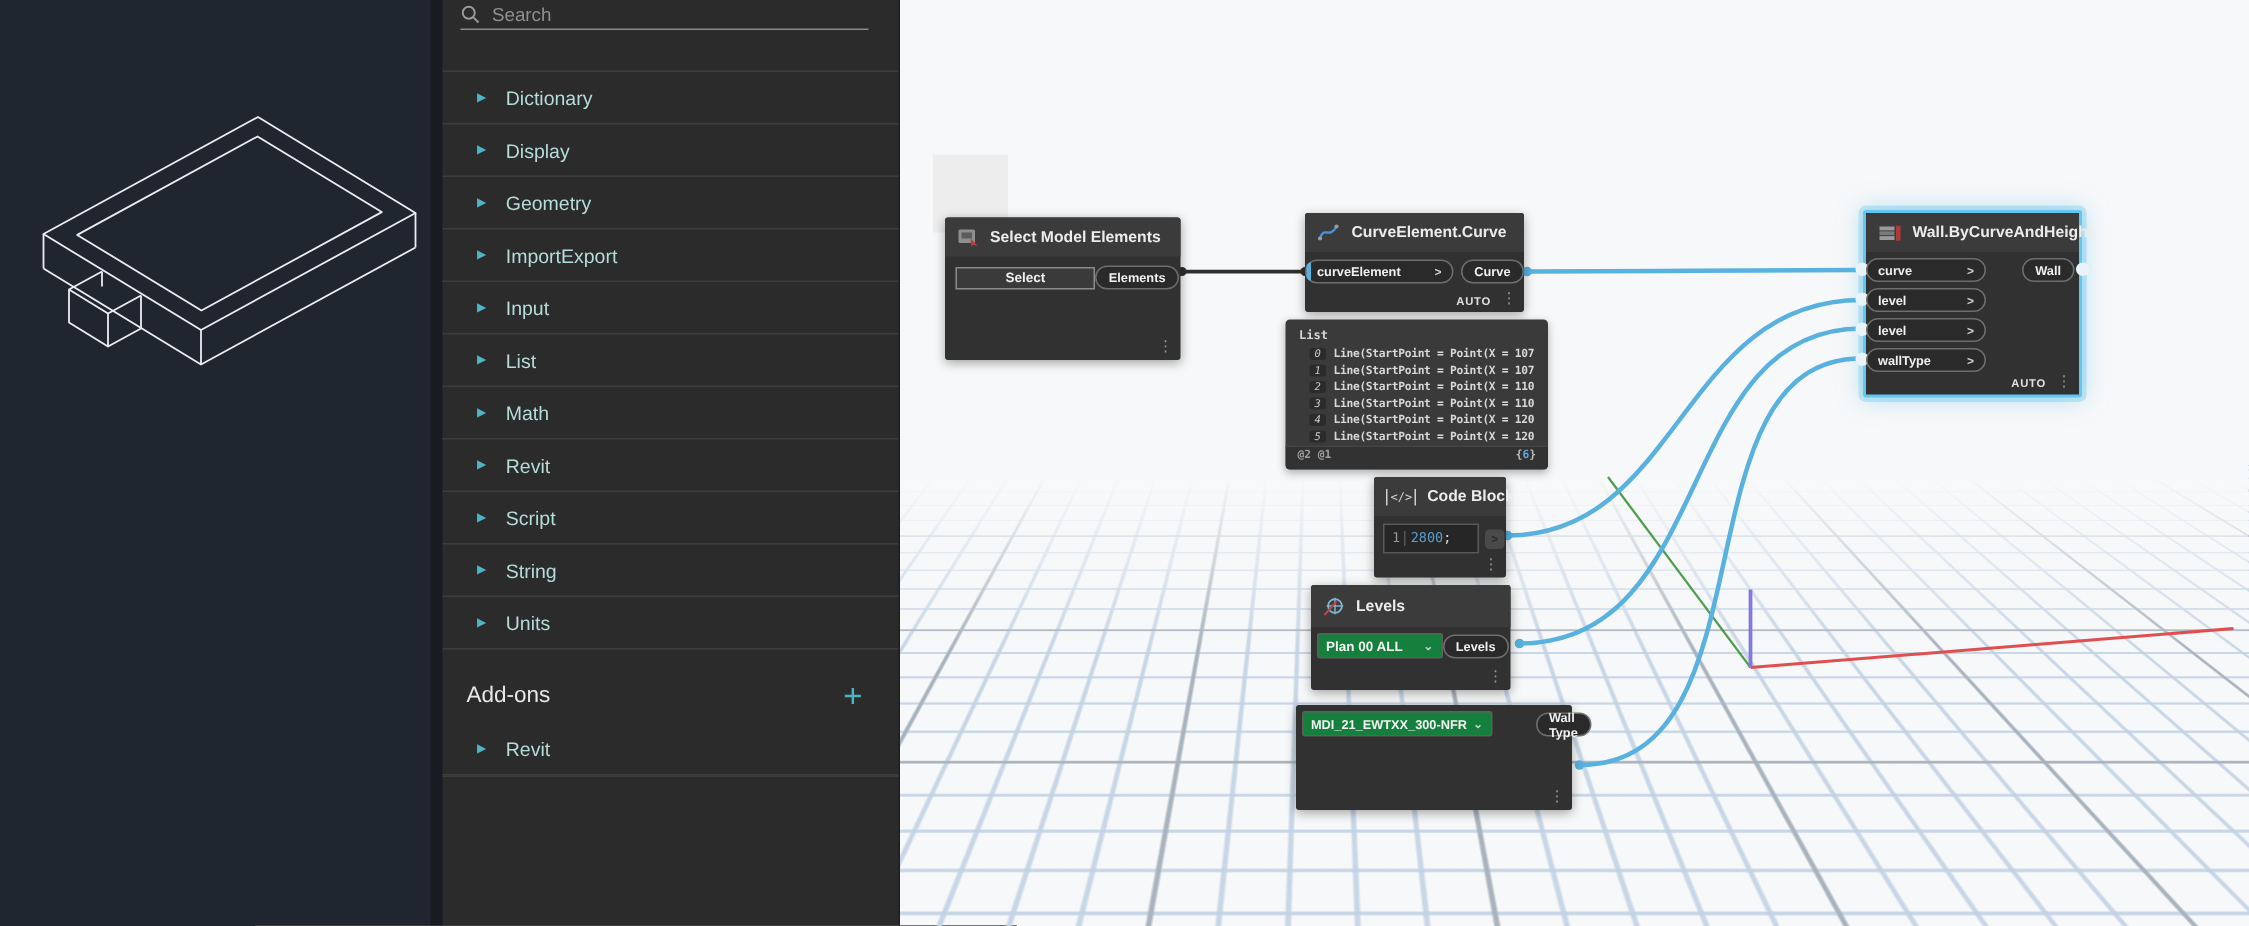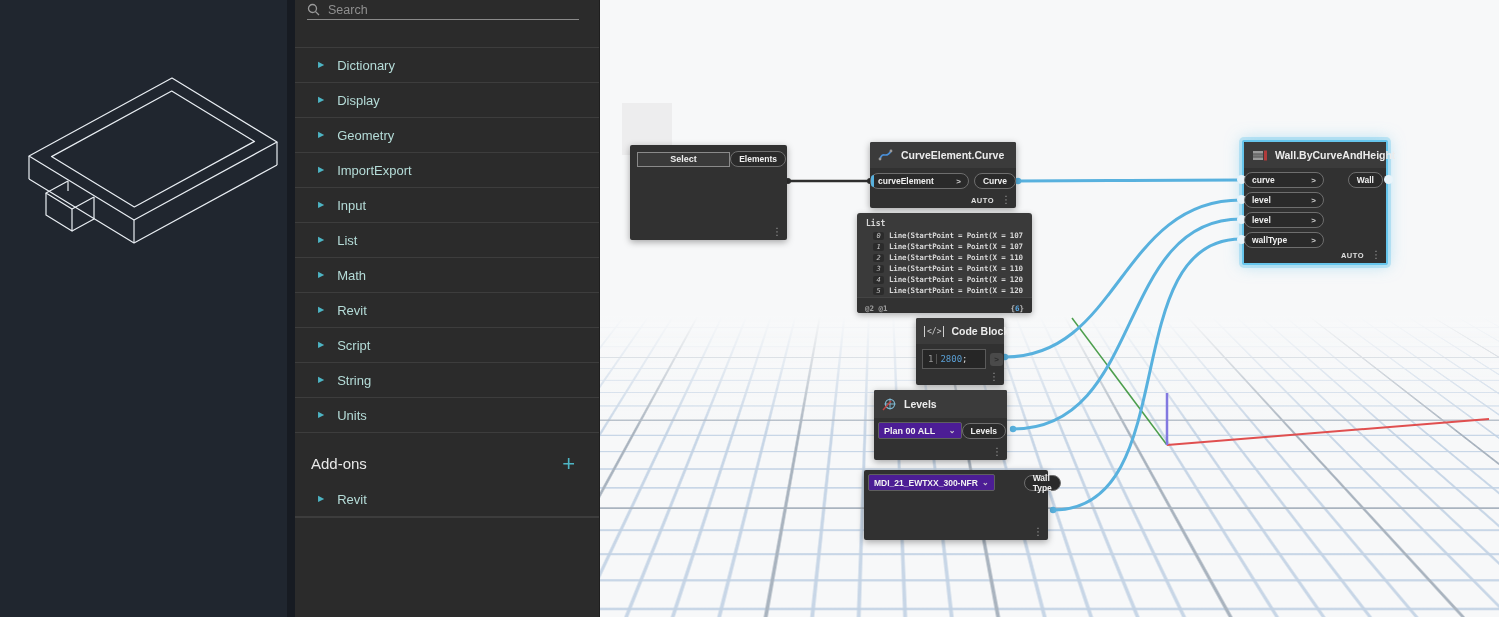--- a/index.html
+++ b/index.html
@@ -85,21 +85,21 @@
     background:#3a3a3a; border-radius:3px; box-shadow:0 2px 6px rgba(0,0,0,.3);
     font-family:"DejaVu Sans Mono", monospace; color:#d8d8d8; overflow:hidden; }
   .bubble-hdr { font-size:8px; font-weight:bold; padding:6px 0 2px 9px; }
   .brow { display:flex; align-items:center; gap:5px; padding-left:16px; height:11px;
     white-space:nowrap; overflow:hidden; }
   .brow .idx { flex:0 0 auto; width:11px; height:8px; background:#2b2b2b; border-radius:2px;
     color:#c8c8c8; font-size:7px; font-style:italic; text-align:center; line-height:8px; }
   .brow .btxt { font-size:7.5px; font-weight:bold; letter-spacing:-.2px; }
   .brow-partial { width:7px; height:5px; background:#2b2b2b; border-radius:1px; margin:1px 0 0 9px; }
   .bubble-foot { position:absolute; left:0; right:0; bottom:0; height:16px; background:#323232;
-    border-top:1px solid #444; display:flex; align-items:flex-end; justify-content:space-between;
+    border-top:1px solid #444; display:flex; align-items:flex-start; justify-content:space-between;
     padding:0 8px; font-size:7.5px; font-weight:bold; }
   .bubble-foot .lvls { color:#9f9f9f; }
   .bubble-foot .cnt { color:#bbb; }
   .bubble-foot .cnt b { color:#5aa7e0; }
 
   
   .node.code-block { left:316px; top:318px; width:88px; height:67px; }
   .cb-body { display:flex; align-items:center; margin-top:5px; }
   .cb-editor { margin-left:6px; width:64px; height:20px; background:#262626;
     border:1px solid #5a5a5a; display:flex; align-items:center;
@@ -108,21 +108,21 @@
   .cb-code { padding-left:3px; }
   .cb-code .num { color:#5a9fd4; }
   .cb-code .semi { color:#d8d8d8; }
   .cb-out { margin-left:4px; width:13px; height:13px; background:#4a4a4a; border-radius:3px;
     color:#2b2b2b; font-size:8px; font-weight:bold; text-align:center; line-height:13px; cursor:pointer; }
 
   
   .node.levels { left:274px; top:390px; width:133px; height:70px; }
   .node.levels .node-header { height:28px; }
   .lv-row { display:flex; align-items:center; justify-content:space-between; margin:4px 1px 0 4px; }
-  .dropdown { background:#4c1d95; border:1px solid #5f5f5f; border-radius:2px; height:17px;
+  .dropdown { background:#15803d; border:1px solid #5f5f5f; border-radius:2px; height:17px;
     display:flex; align-items:center; justify-content:space-between; padding:0 5px;
     font-size:9px; font-weight:bold; color:#f2f2f2; cursor:pointer; white-space:nowrap; }
   .dropdown .dchev { color:#cccccc; font-size:8px; margin-left:4px; }
   .lv-row .dropdown { width:89px; }
 
   
   .node.wall-types { left:264px; top:470px; width:184px; height:70px; }
   .node.wall-types .node-header { height:28px; }
   .wt-row { display:flex; align-items:center; justify-content:space-between; margin:4px 1px 0 4px;gap:29px; }
   .wt-row .dropdown { width:129px; font-size:8.5px; }
@@ -268,20 +268,30 @@
         <circle cx="413" cy="429" r="3.2"></circle>
           <circle cx="453" cy="510" r="3.2"></circle>
         <circle cx="641" cy="180" r="3.2"></circle>
           <circle cx="641" cy="200" r="3.2"></circle>
         <circle cx="641" cy="219" r="3.2"></circle>
           <circle cx="641" cy="239" r="3.2"></circle>
       </g>
     </svg>
 
     <div class="node select-elements">
+      <div class="node-header">
+        <span class="hdr-icon">
+          <svg width="15" height="15" viewBox="0 0 15 15">
+            <rect x="1" y="2" width="11" height="9" rx="1" fill="#8f8f8f"></rect>
+            <rect x="3" y="4" width="7" height="4" fill="#5c5c5c"></rect>
+            <path d="M9,8 L14,13 L10.5,12.2 L9.6,14 Z" fill="#c03b3b"></path>
+          </svg>
+          </span>
+        <span class="node-title">Select Model Elements</span>
+      </div>
       <div class="sel-row">
         <div class="select-btn">Select</div>
         <div class="pill out-pill">Elements</div>
       </div>
       <div class="node-footer">
         <span class="dots">⋮</span>
       </div>
     </div>
 
     <div class="node curve-element">

